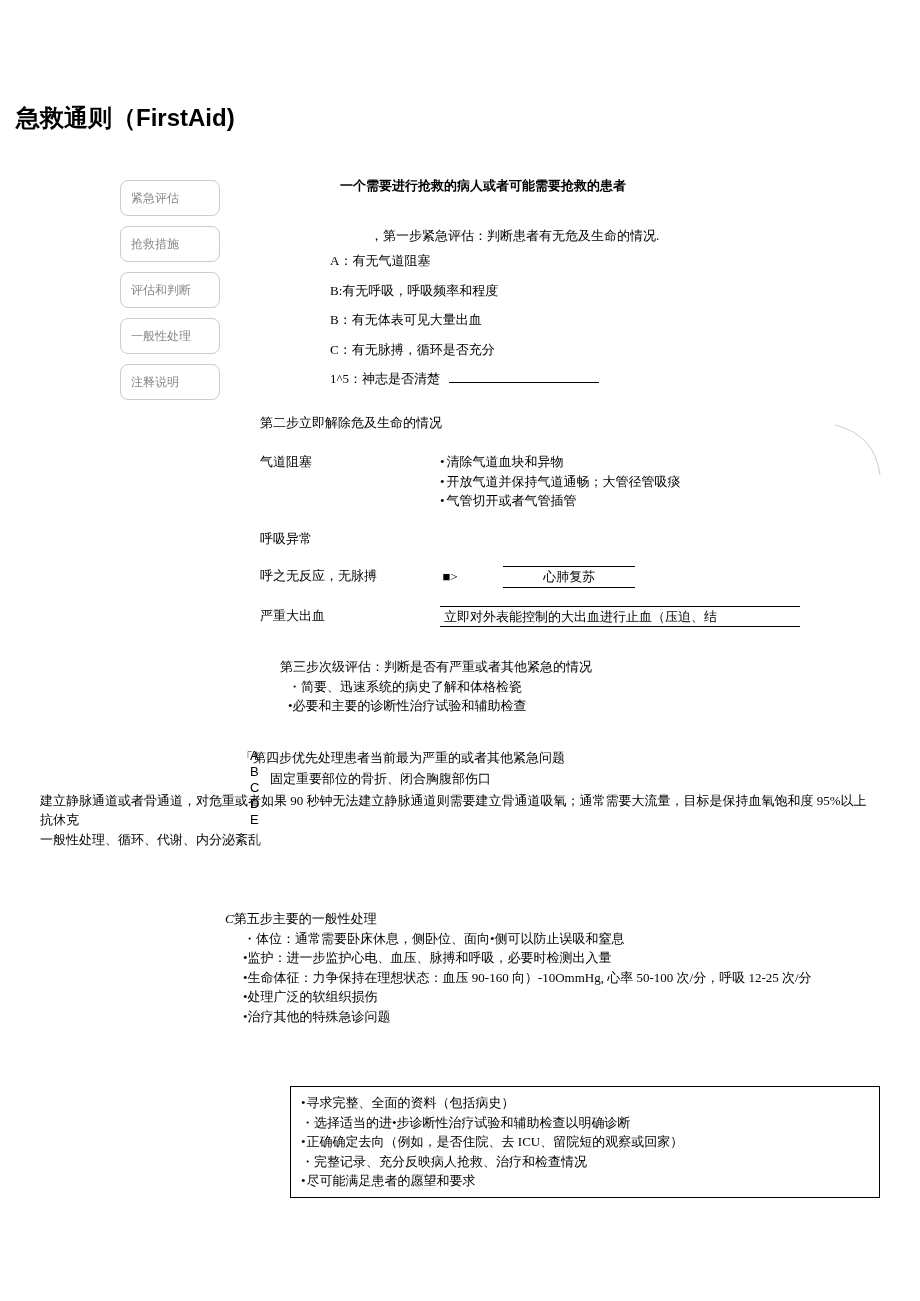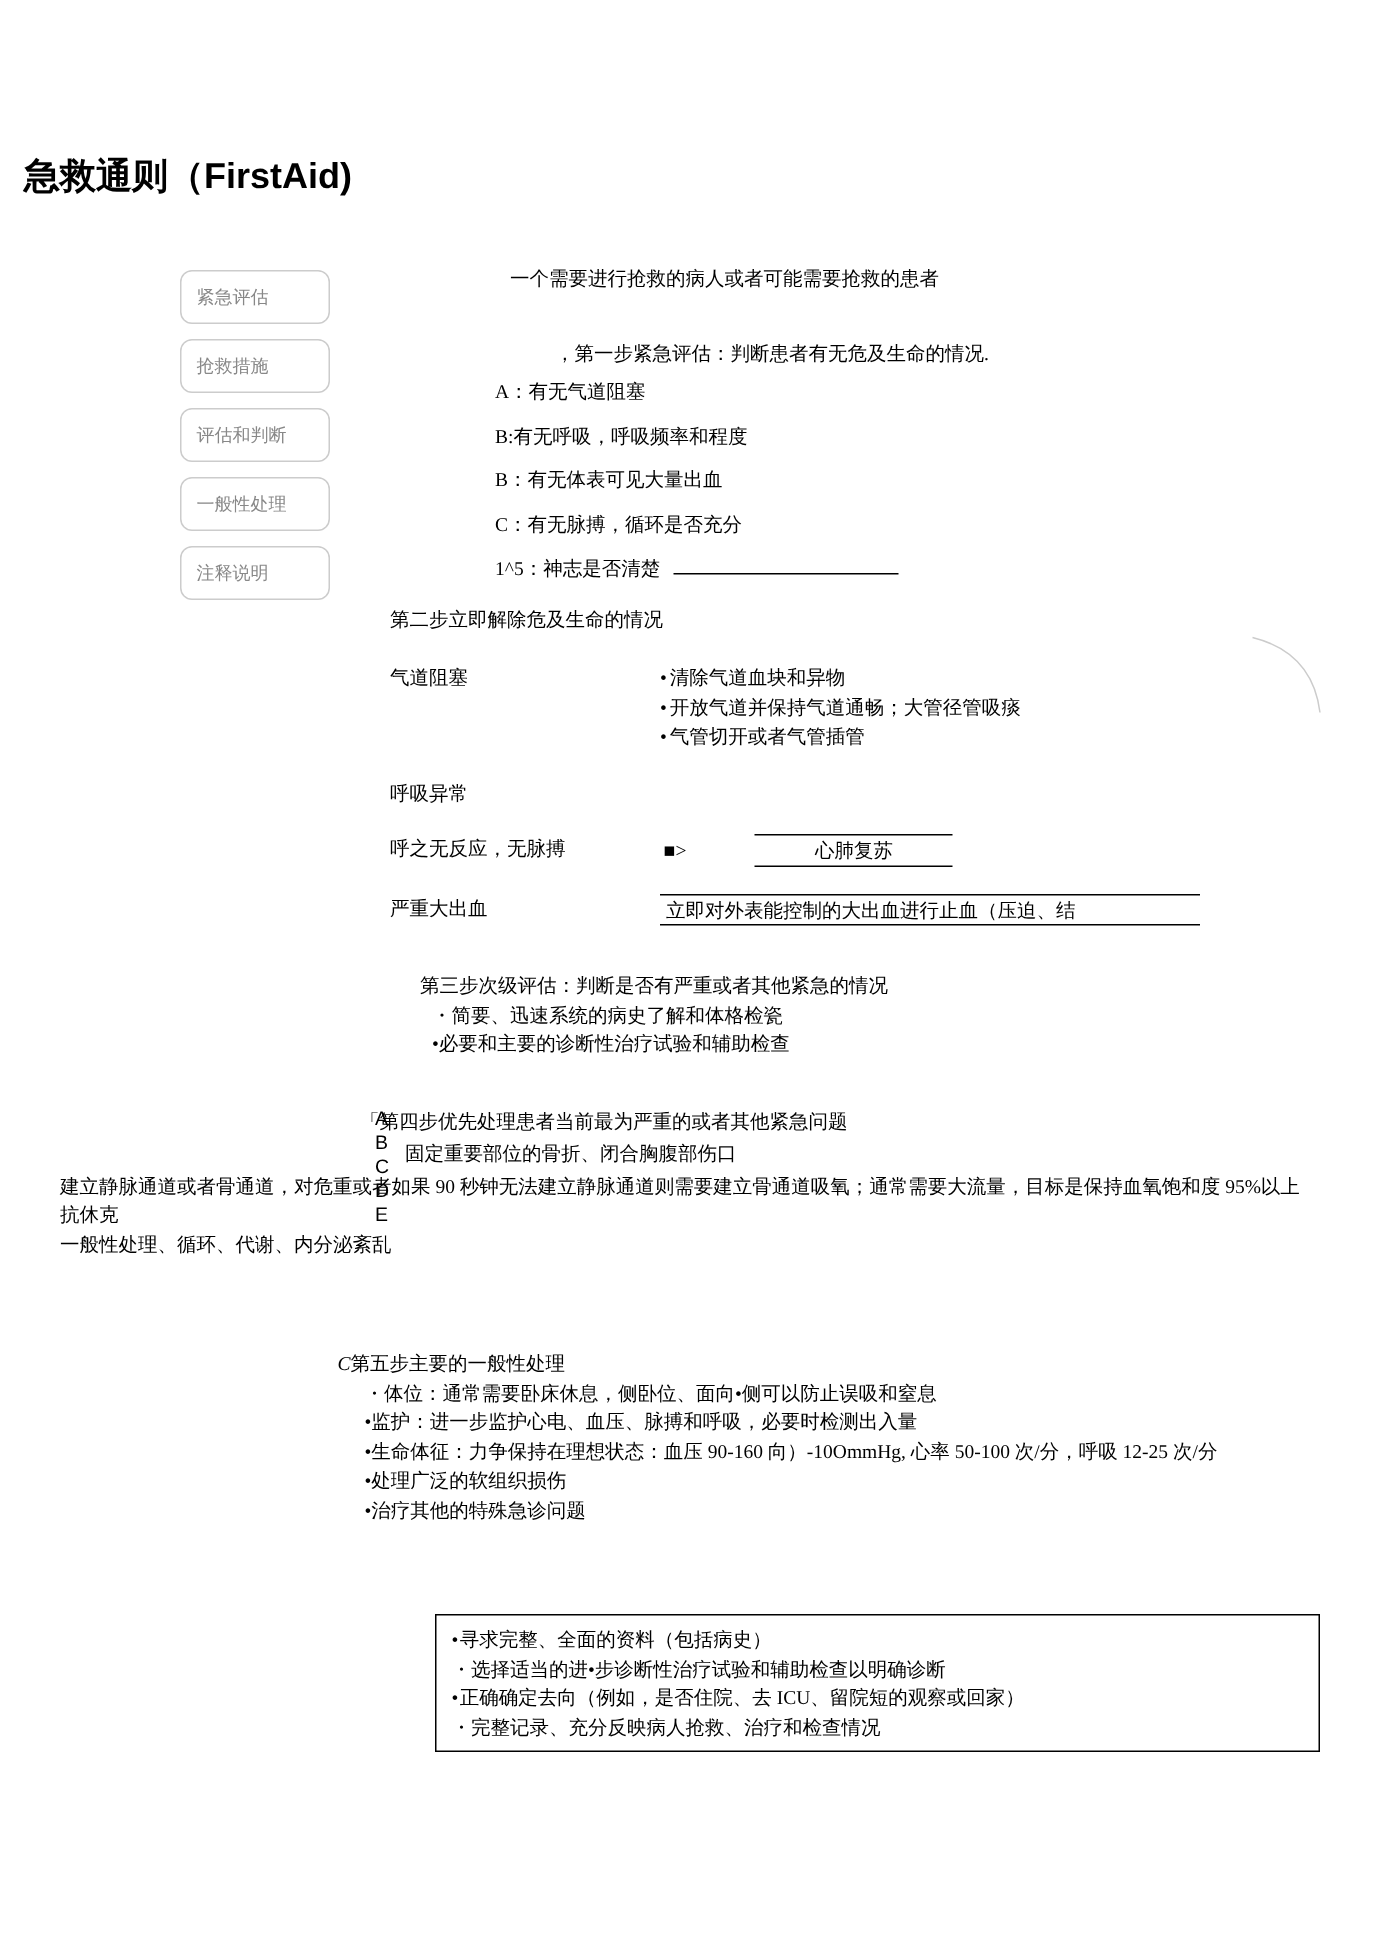--- a/index.html
+++ b/index.html
@@ -43,20 +43,21 @@
       font-size: 12px;
       text-align: left;
     }
     .content1 {
       margin-left: 290px;
       margin-top: 10px;
     }
     .line-intro {
       margin-left: 50px;
       margin-bottom: 30px;
+      font-weight: bold;
     }
     .step1-title {
       margin-left: 80px;
       margin-bottom: 6px;
     }
     .abc-list {
       margin-left: 40px;
       margin-bottom: 5px;
     }
     .abc-item {
@@ -65,21 +66,21 @@
     .underline-span {
       text-decoration: underline;
       border-bottom: 1px solid #000;
       display: inline-block;
       width: 150px;
       height: 1px;
       margin-left: 6px;
     }
     .step2-block {
       margin-left: 260px;
-      margin-top: 14px;
+      margin-top: 24px;
     }
     .step2-title {
       margin-bottom: 20px;
     }
     .step2-row {
       display: flex;
       margin-bottom: 18px;
     }
     .step2-left {
       width: 180px;
@@ -272,13 +273,14 @@
   <div class="step5-item">•生命体征：力争保持在理想状态：血压 90-160 向）-10OmmHg, 心率 50-100 次/分，呼吸 12-25 次/分</div>
   <div class="step5-item">•处理广泛的软组织损伤</div>
   <div class="step5-item">•治疗其他的特殊急诊问题</div>
 </div>
 
 <div class="bottom-box">
   <div class="bottom-item">寻求完整、全面的资料（包括病史）</div>
   <div>・选择适当的进•步诊断性治疗试验和辅助检查以明确诊断</div>
   <div class="bottom-item">正确确定去向（例如，是否住院、去 ICU、留院短的观察或回家）</div>
   <div>・完整记录、充分反映病人抢救、治疗和检查情况</div>
+  <div class="bottom-item">尽可能满足患者的愿望和要求</div>
 </div>
 
 </body></html>

